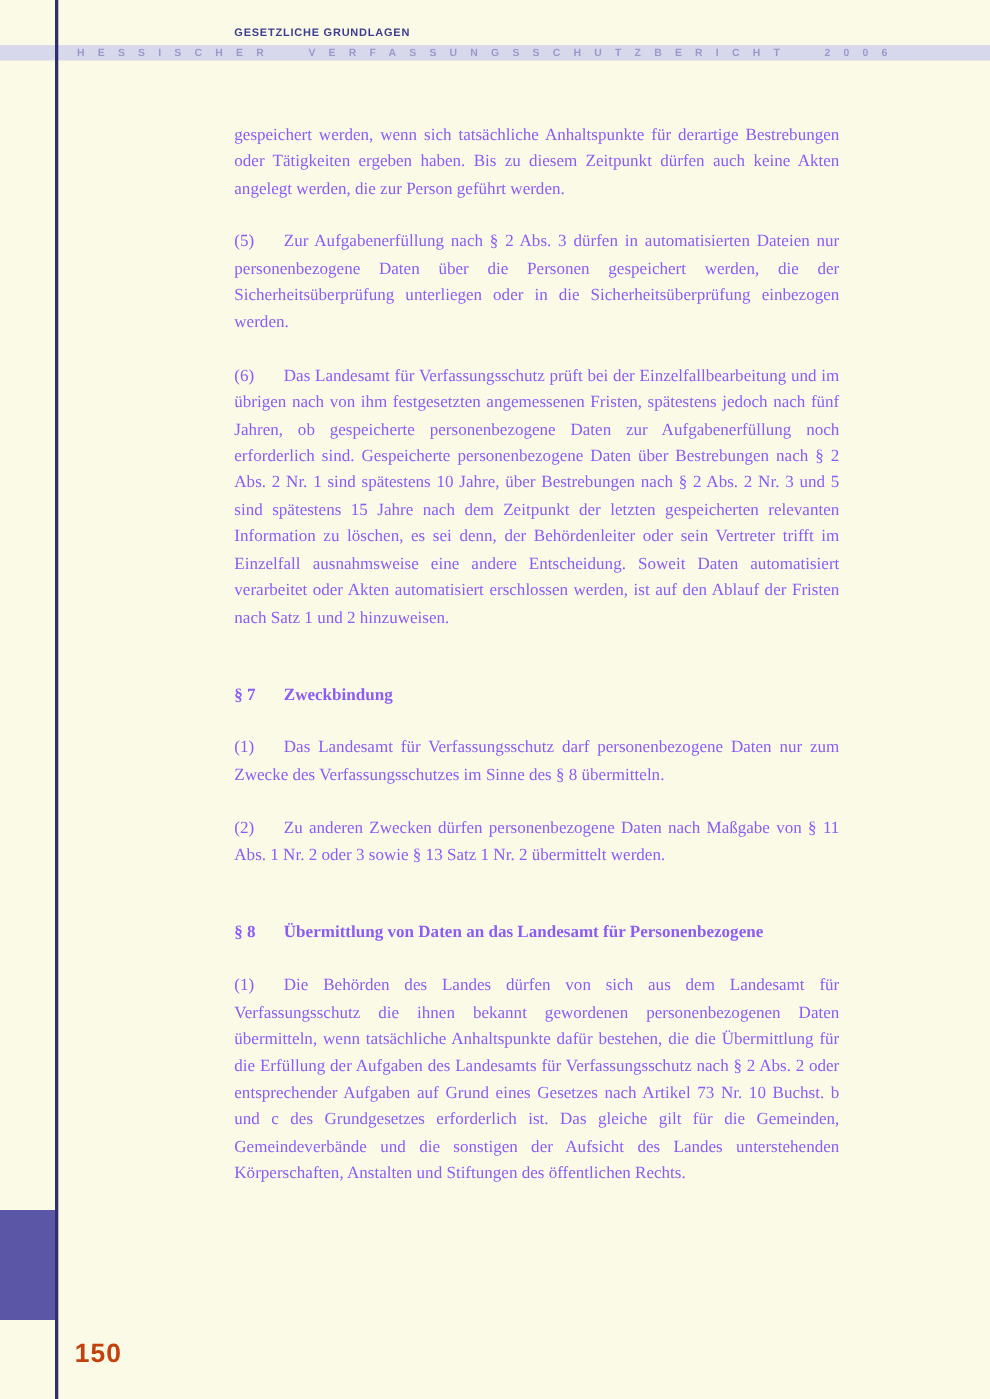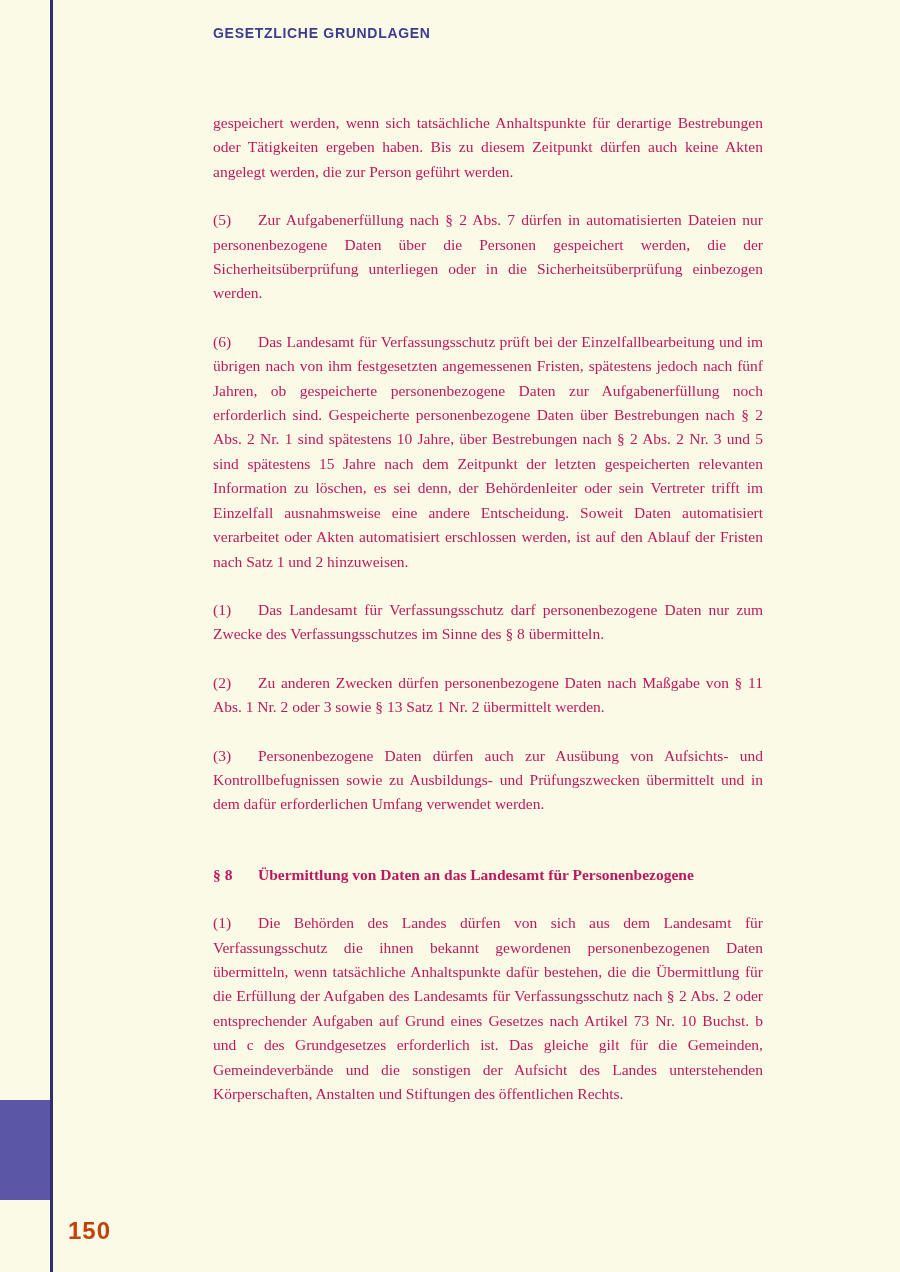--- a/index.html
+++ b/index.html
@@ -28,21 +28,21 @@
     left: 0; top: 1100px;
     width: 50px; height: 100px;
     background: #5b56a6;
     z-index: 2;
   }
 
   .section-label {
     position: absolute;
     left: 213px; top: 25px;
     font-family: "Liberation Sans", sans-serif;
-    font-size: 14px;
+    font-size: 10px;
     font-weight: bold;
     letter-spacing: 0.7px;
     color: #3c3c90;
     white-space: nowrap;
     z-index: 2;
   }
 
   .band {
     position: absolute;
     left: 0; top: 41px;
@@ -60,21 +60,21 @@
     color: #9a9ac9;
     letter-spacing: 12px;
     word-spacing: 14px;
     white-space: nowrap;
   }
 
   .content {
     position: absolute;
     left: 213px; top: 111px;
     width: 550px;
-    color: #be185d;
+    color: #8b5cf6;
     font-size: 15.5px;
     line-height: 24.4px;
     text-align: justify;
     z-index: 2;
   }
 
   .para { margin-bottom: 24px; }
 
   .pnum {
     display: inline-block;
@@ -109,47 +109,50 @@
 </head>
 <body>
 
 <div class="page">
 
   <div class="left-rule"></div>
   <div class="corner-block"></div>
 
   <div class="section-label">GESETZLICHE GRUNDLAGEN</div>
 
+  <div class="band">
+    <span class="band-text">HESSISCHER VERFASSUNGSSCHUTZBERICHT 2006</span>
+  </div>
 
   <main class="content">
 
     <p class="para">
       <span>gespeichert werden, wenn sich tatsächliche Anhaltspunkte für derartige Bestrebungen oder Tätigkeiten ergeben haben. Bis zu diesem Zeitpunkt dürfen auch keine Akten angelegt werden, die zur Person geführt werden.</span>
     </p>
 
     <p class="para">
-      <span class="pnum">(5)</span><span>Zur Aufgabenerfüllung nach § 2 Abs. 7 dürfen in automatisierten Dateien nur personenbezogene Daten über die Personen gespeichert werden, die der Sicherheitsüberprüfung unterliegen oder in die Sicherheitsüberprüfung einbezogen werden.</span>
+      <span class="pnum">(5)</span><span>Zur Aufgabenerfüllung nach § 2 Abs. 3 dürfen in automatisierten Dateien nur personenbezogene Daten über die Personen gespeichert werden, die der Sicherheitsüberprüfung unterliegen oder in die Sicherheitsüberprüfung einbezogen werden.</span>
     </p>
 
     <p class="para">
       <span class="pnum">(6)</span><span>Das Landesamt für Verfassungsschutz prüft bei der Einzelfallbearbeitung und im übrigen nach von ihm festgesetzten angemessenen Fristen, spätestens jedoch nach fünf Jahren, ob gespeicherte personenbezogene Daten zur Aufgabenerfüllung noch erforderlich sind. Gespeicherte personenbezogene Daten über Bestrebungen nach § 2 Abs. 2 Nr. 1 sind spätestens 10 Jahre, über Bestrebungen nach § 2 Abs. 2 Nr. 3 und 5 sind spätestens 15 Jahre nach dem Zeitpunkt der letzten gespeicherten relevanten Information zu löschen, es sei denn, der Behördenleiter oder sein Vertreter trifft im Einzelfall ausnahmsweise eine andere Entscheidung. Soweit Daten automatisiert verarbeitet oder Akten automatisiert erschlossen werden, ist auf den Ablauf der Fristen nach Satz 1 und 2 hinzuweisen.</span>
     </p>
 
+    <h2 class="heading">
+      <span class="hnum">§ 7</span><span>Zweckbindung</span>
+    </h2>
 
     <p class="para">
       <span class="pnum">(1)</span><span>Das Landesamt für Verfassungsschutz darf personenbezogene Daten nur zum Zwecke des Verfassungsschutzes im Sinne des § 8 übermitteln.</span>
     </p>
 
     <p class="para">
       <span class="pnum">(2)</span><span>Zu anderen Zwecken dürfen personenbezogene Daten nach Maßgabe von § 11 Abs. 1 Nr. 2 oder 3 sowie § 13 Satz 1 Nr. 2 übermittelt werden.</span>
     </p>
 
-    <p class="para">
-      <span class="pnum">(3)</span><span>Personenbezogene Daten dürfen auch zur Ausübung von Aufsichts- und Kontrollbefugnissen sowie zu Ausbildungs- und Prüfungszwecken übermittelt und in dem dafür erforderlichen Umfang verwendet werden.</span>
-    </p>
 
     <h2 class="heading">
       <span class="hnum">§ 8</span><span>Übermittlung von Daten an das Landesamt für Personenbezogene</span>
     </h2>
 
     <p class="para">
       <span class="pnum">(1)</span><span>Die Behörden des Landes dürfen von sich aus dem Landesamt für Verfassungsschutz die ihnen bekannt gewordenen personenbezogenen Daten übermitteln, wenn tatsächliche Anhaltspunkte dafür bestehen, die die Übermittlung für die Erfüllung der Aufgaben des Landesamts für Verfassungsschutz nach § 2 Abs. 2 oder entsprechender Aufgaben auf Grund eines Gesetzes nach Artikel 73 Nr. 10 Buchst. b und c des Grundgesetzes erforderlich ist. Das gleiche gilt für die Gemeinden, Gemeindeverbände und die sonstigen der Aufsicht des Landes unterstehenden Körperschaften, Anstalten und Stiftungen des öffentlichen Rechts.</span>
     </p>
 
   </main>

